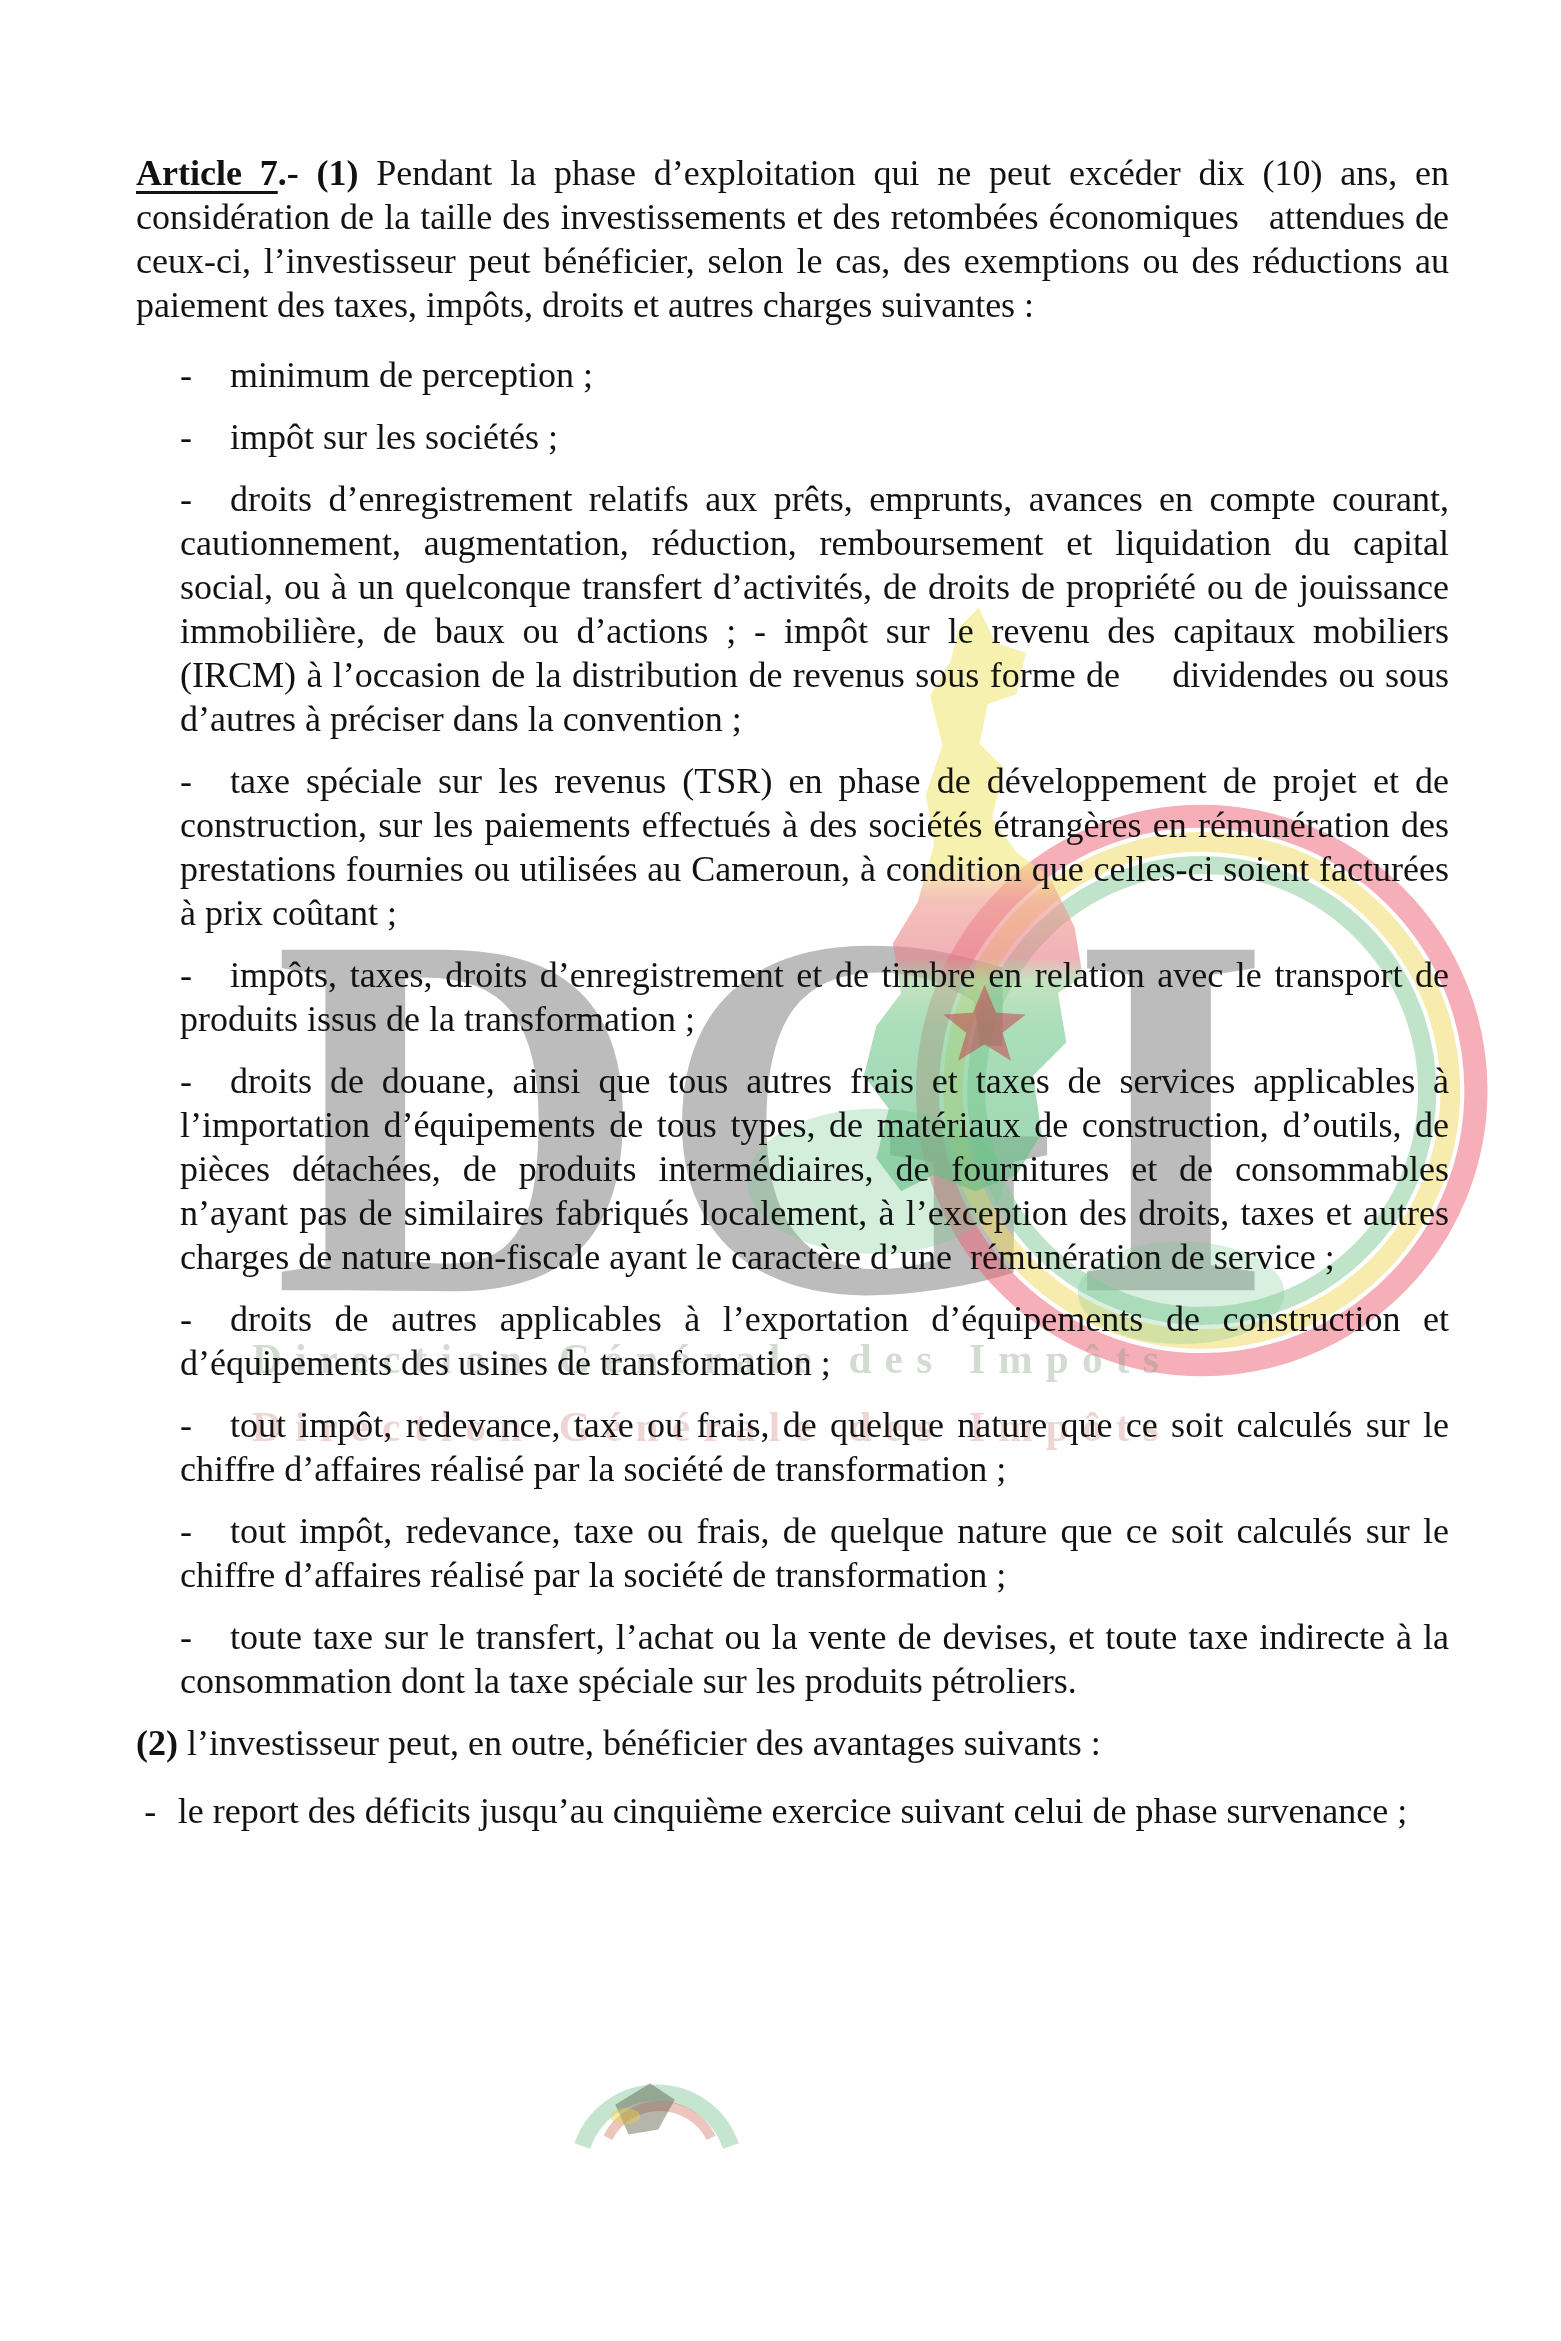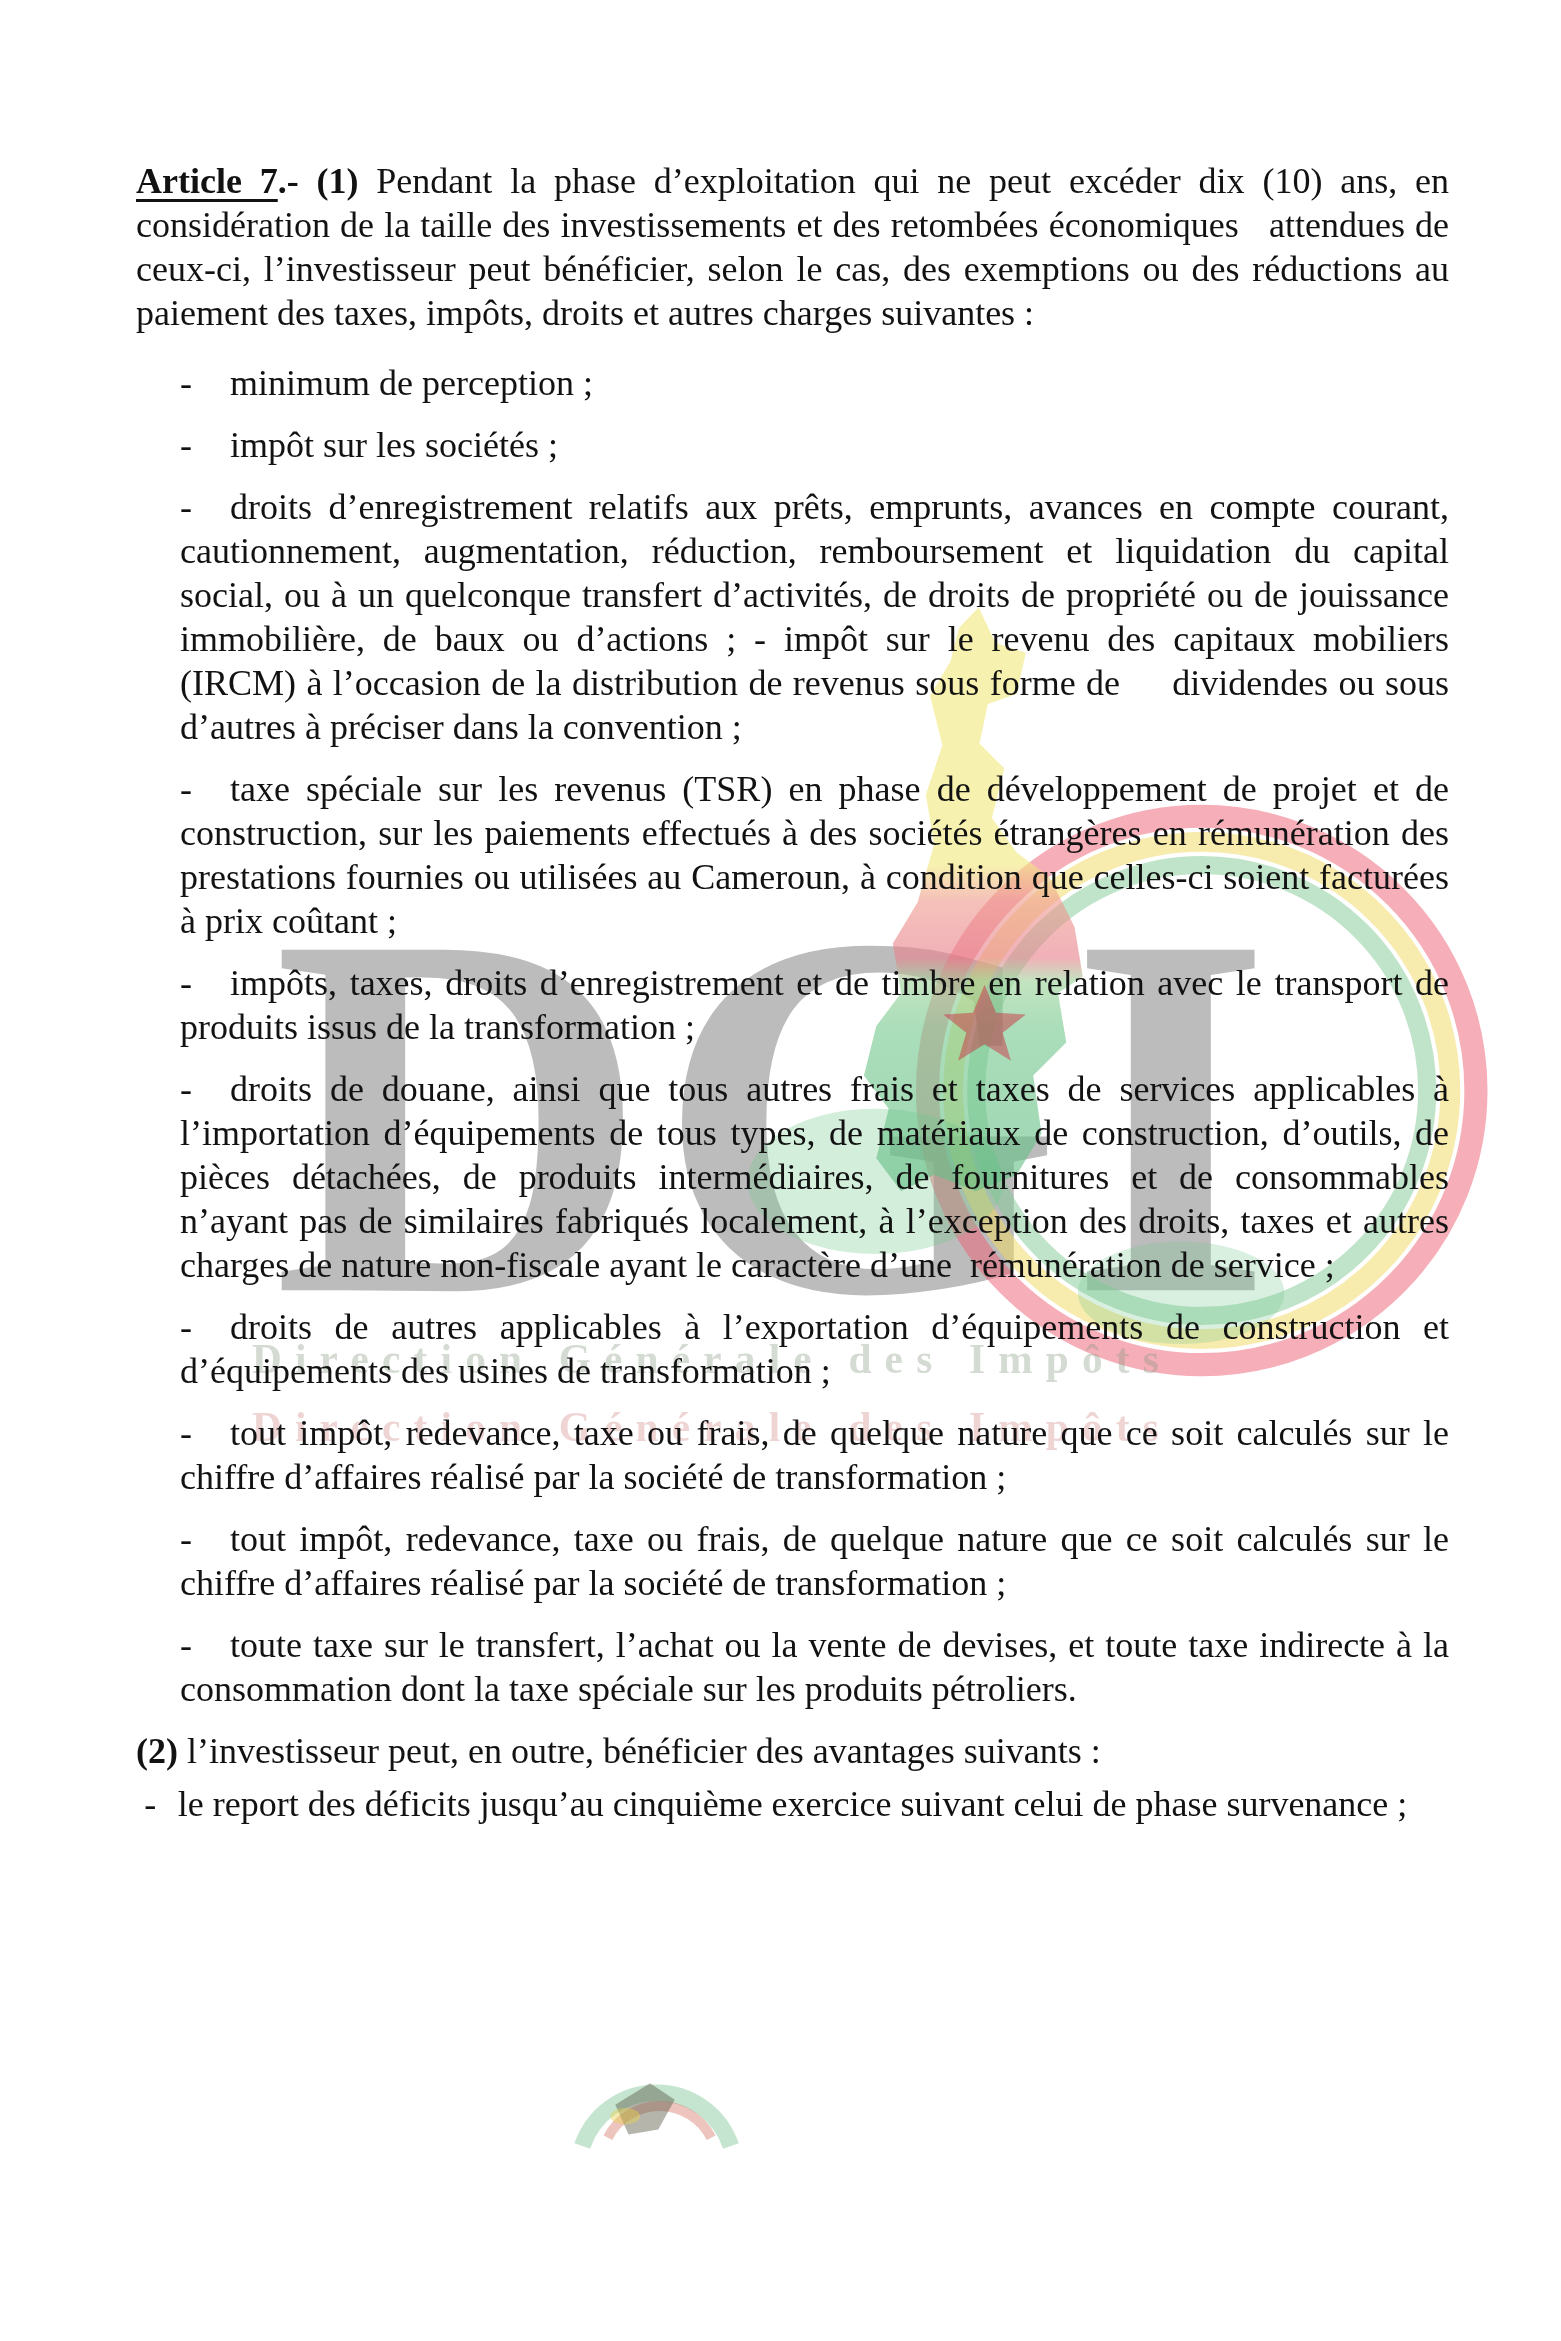--- a/index.html
+++ b/index.html
@@ -10,21 +10,21 @@
     font-family:"Liberation Serif", serif;
     color:#121212;
     overflow:hidden;
     margin:0 auto;
   }
   .watermark {
     position:absolute; left:0; top:0; width:1561px; height:2342px;
     z-index:0; pointer-events:none;
   }
   .content {
-    position:absolute; left:136px; top:159px; width:1313px; z-index:1;
+    position:absolute; left:136px; top:151px; width:1313px; z-index:1;
   }
   .para {
     font-size:36px; line-height:44px;
     text-align:justify;
     margin:0 0 26.4px 0;
   }
   .article-label {
     font-weight:bold;
     text-decoration:underline;
     text-decoration-thickness:3.3px;
@@ -38,21 +38,21 @@
     text-align:justify;
   }
   .li .gap { display:inline-block; width:38px; }
   .li2 {
     margin:0 0 18px 0;
     font-size:36px; line-height:44px;
     text-align:justify;
     text-indent:8.3px;
   }
   .li2 .gap { display:inline-block; width:21.5px; }
-  .para2 { margin-bottom:9px; }
+  .para2 { margin-bottom:24px; }
   .footer {
     position:absolute; left:136px; top:2133px; width:1313px;
     z-index:1;
     text-align:center;
     font-size:31px; line-height:38px;
     padding-left:0;
   }
   .footer .book { display:block; padding-left:50px; }
   .footer .pageno { display:block; padding-left:25px; }
 </style>

